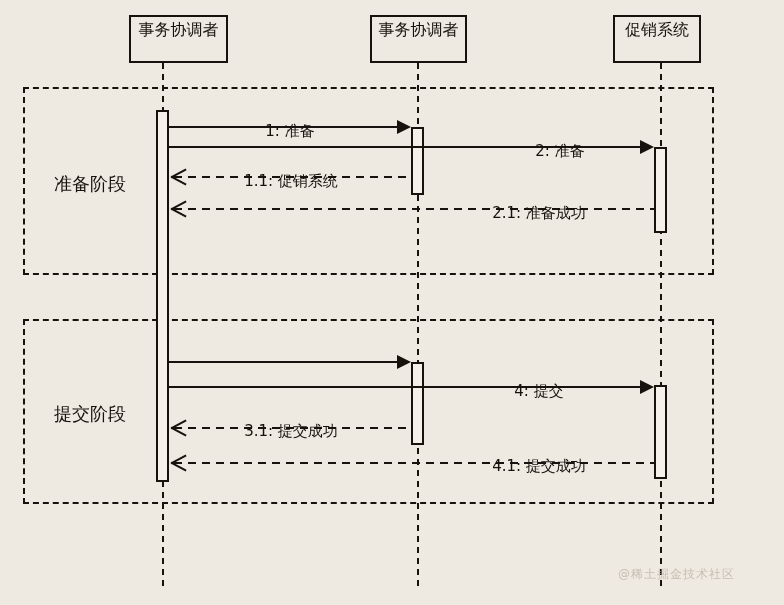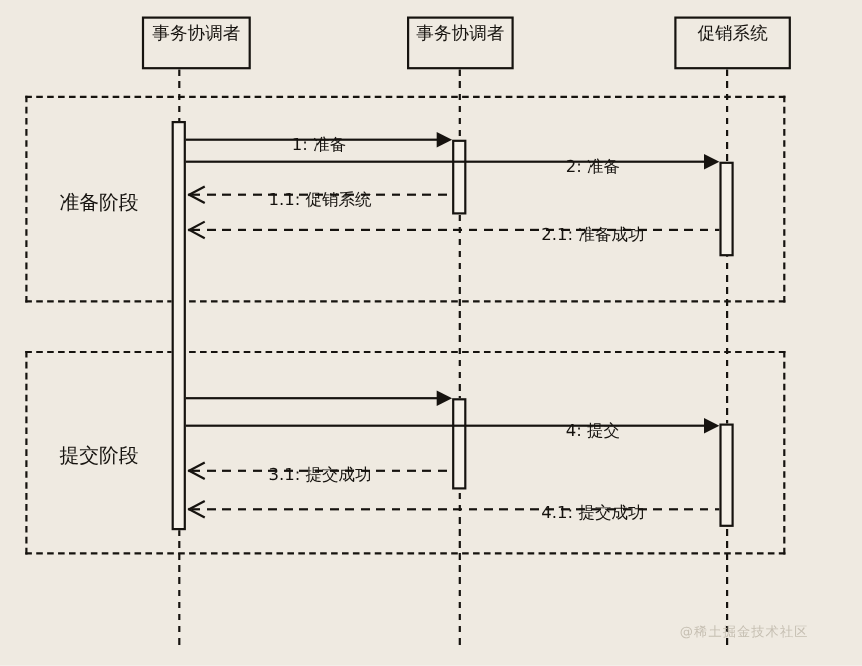--- a/index.html
+++ b/index.html
@@ -123,33 +123,33 @@
   <div class="frame frame-2"></div>
   <div class="phase-label" style="top:172px">准备阶段</div>
   <div class="phase-label" style="top:402px">提交阶段</div>
 
   <div class="lifeline" style="left:162px"></div>
   <div class="lifeline" style="left:417px"></div>
   <div class="lifeline" style="left:660px"></div>
 
   <div class="actor" style="left:129px;width:99px">事务协调者</div>
   <div class="actor" style="left:370px;width:97px">事务协调者</div>
-  <div class="actor" style="left:613px;width:106px">促销系统</div>
+  <div class="actor" style="left:613px;width:88px">促销系统</div>
 
   <div class="bar" style="left:156px;top:110px;height:372px"></div>
   <div class="bar" style="left:411px;top:127px;height:68px"></div>
   <div class="bar" style="left:654px;top:147px;height:86px"></div>
   <div class="bar" style="left:411px;top:362px;height:83px"></div>
   <div class="bar" style="left:654px;top:385px;height:94px"></div>
 
   <div class="msg-label" style="left:169px;width:242px;top:102px">1: 准备</div>
   <div class="msg-line solid" style="left:169px;top:126px;width:230px"></div>
   <div class="arrow-solid" style="left:397px;top:120px"></div>
 
-  <div class="msg-label" style="left:424px;width:230px;top:122px">2: 准备</div>
+  <div class="msg-label" style="left:445px;width:230px;top:122px">2: 准备</div>
   <div class="msg-line solid" style="left:169px;top:146px;width:473px"></div>
   <div class="arrow-solid" style="left:640px;top:140px"></div>
 
   <div class="msg-label" style="left:171px;width:240px;top:152px">1.1: 促销系统</div>
   <div class="msg-line dashed" style="left:174px;top:176px;width:237px"></div>
   <div class="arrow-open" style="left:171px;top:176px">
       <span class="stroke up"></span>
       <span class="stroke down"></span>
     </div>
 

